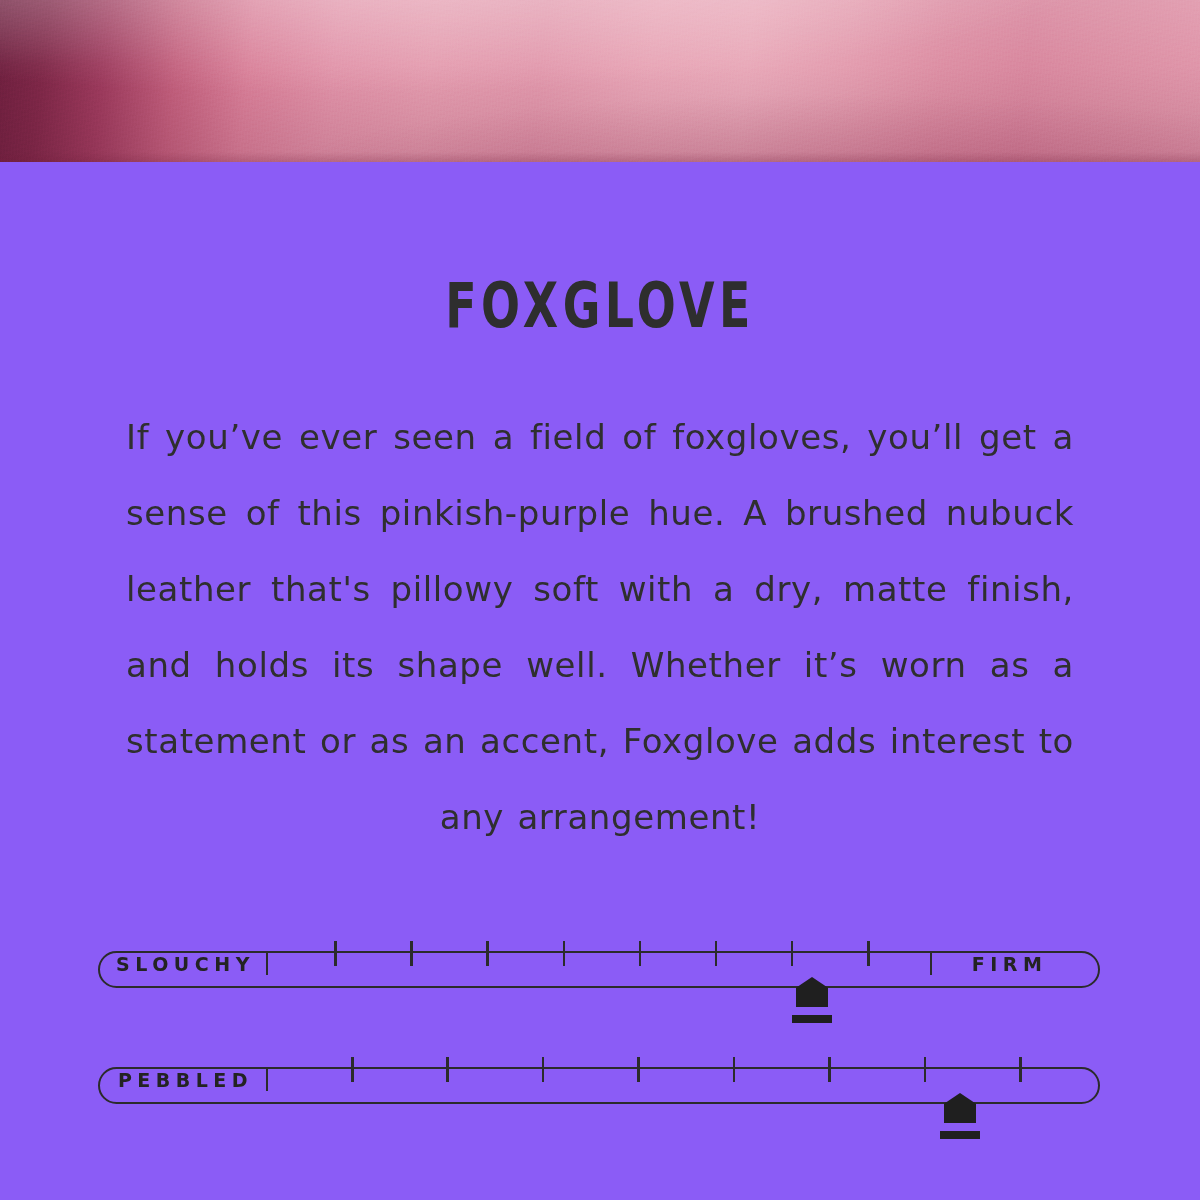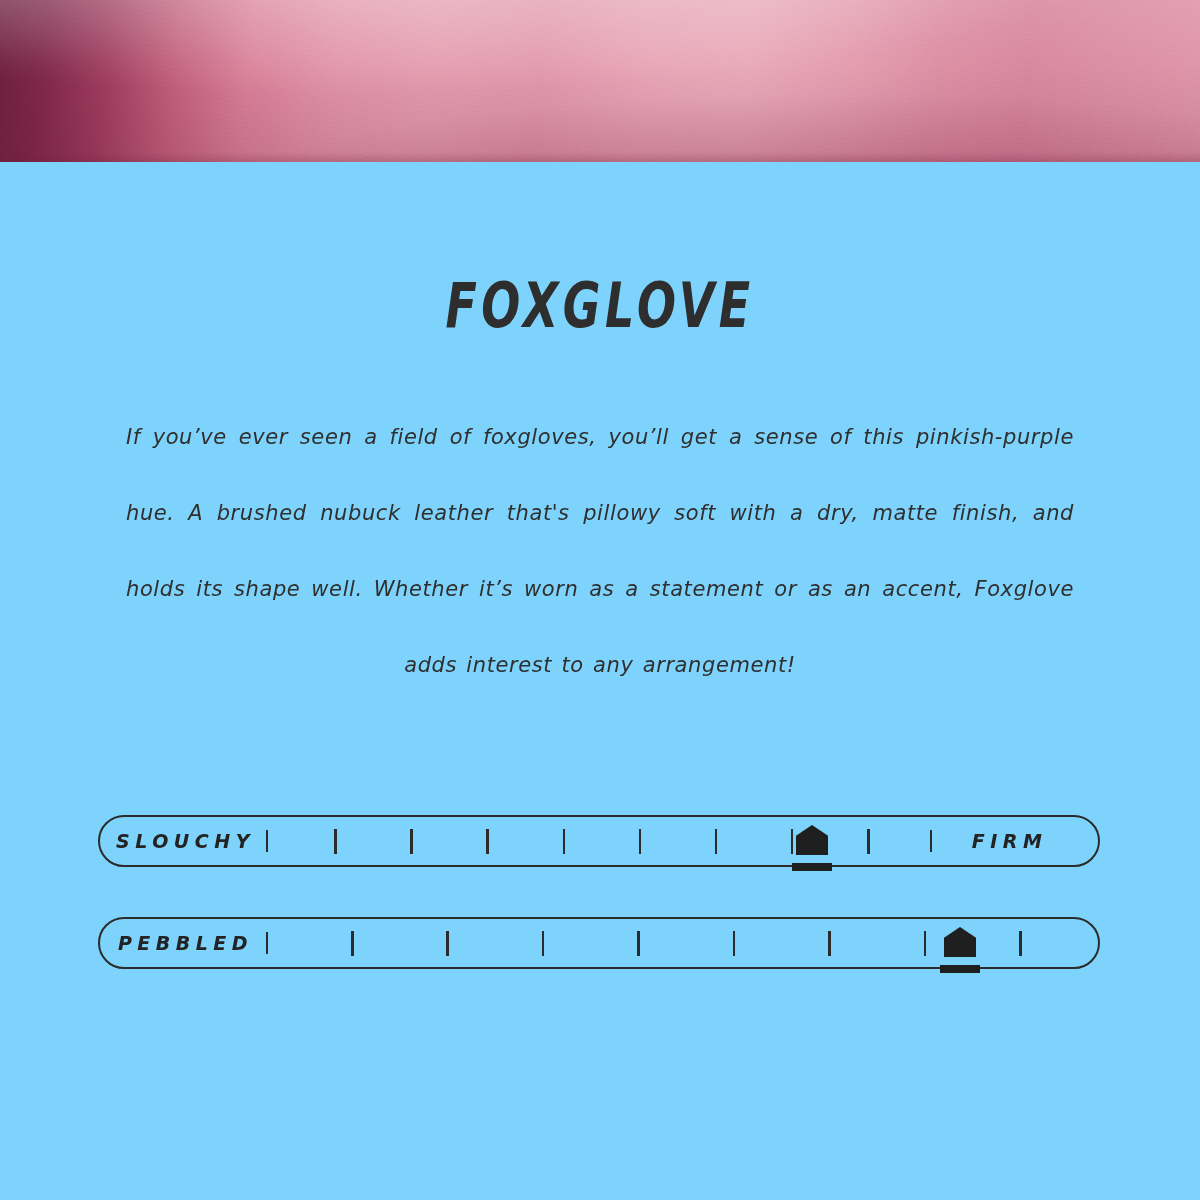--- a/index.html
+++ b/index.html
@@ -10,22 +10,21 @@
     width: 1200px;
     height: 1200px;
     background: #e6e6e6;
     font-family: "Liberation Sans", sans-serif;
     overflow: hidden;
   }
   .page {
     position: relative;
     width: 1200px;
     height: 1200px;
-    background: #7dd3fc;
-    font-style: italic;
+    background: #8b5cf6;
   }
 
   
   .swatch {
     position: relative;
     width: 1200px;
     height: 162px;
     overflow: hidden;
   }
   .swatch-base {
@@ -93,52 +92,52 @@
     transform-origin: center center;
   }
 
   .body-copy {
     margin: 62px auto 0 auto;
     width: 948px;
     text-align: justify;
     text-align-last: center;
     font-family: "DejaVu Sans", sans-serif;
     font-weight: 400;
-    font-size: 21px;
+    font-size: 34px;
     line-height: 76px;
     letter-spacing: 0.6px;
     color: #2f2f2f;
     word-spacing: 2px;
   }
 
   
   .scales {
     margin-top: 96px;
   }
   .scale-wrap {
     position: relative;
     width: 1004px;
     margin: 0 auto;
     height: 74px;
   }
   .scale-wrap + .scale-wrap {
-    margin-top: 28px;
+    margin-top: 42px;
   }
   .scale-bar {
     position: absolute;
     left: 0;
-    top: 16px;
+    top: 0;
     width: 1002px;
-    height: 52px;
+    height: 37px;
     border: 2.5px solid #2b2b2b;
     border-radius: 26px;
     box-sizing: border-box;
     background: transparent;
     display: flex;
-    align-items: center;
+    align-items: flex-start;
   }
   .scale-label {
     flex: 0 0 auto;
     display: flex;
     align-items: center;
     justify-content: center;
     font-family: "DejaVu Sans", sans-serif;
     font-weight: 700;
     font-size: 19px;
     letter-spacing: 5.5px;

